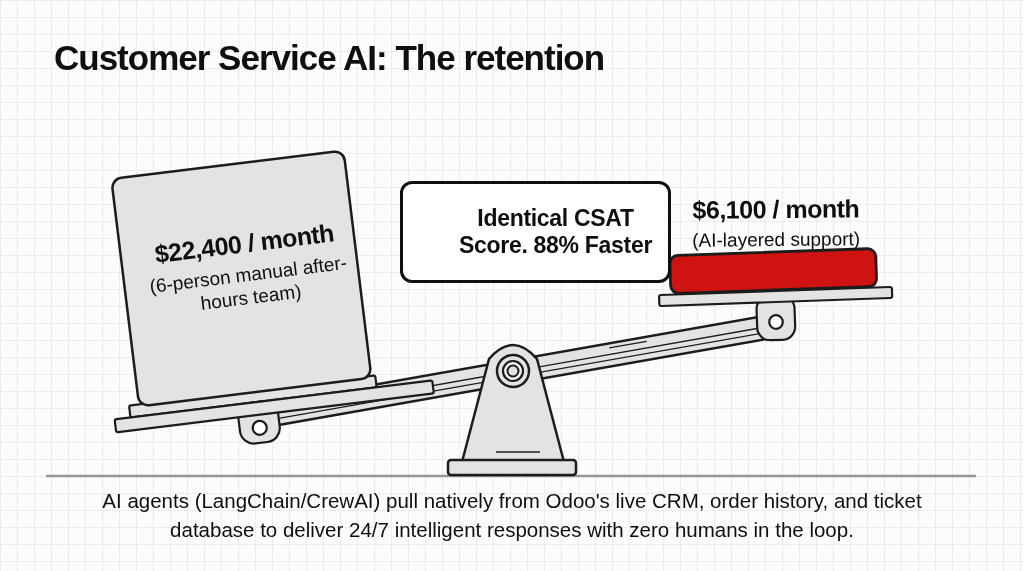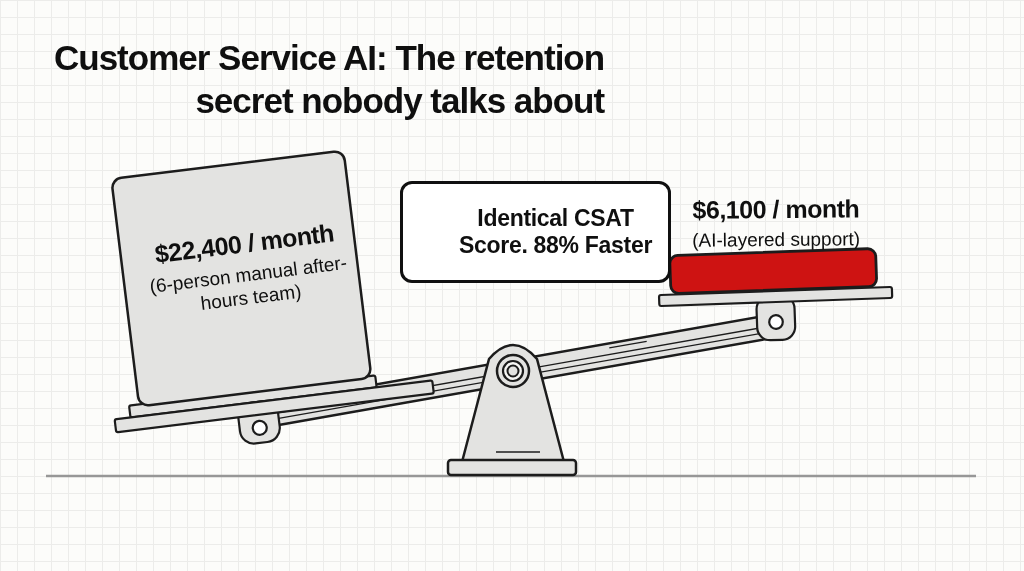--- a/index.html
+++ b/index.html
@@ -94,32 +94,35 @@
       <line class="detail" x1="496" y1="452" x2="540" y2="452"></line>
       <rect class="shape" x="448" y="460" width="128" height="15" rx="3"></rect>
       <circle class="shape" cx="513" cy="371" r="16"></circle>
       <circle cx="513" cy="371" r="10" fill="#f6f6f4" stroke="#1c1c1c" stroke-width="2.2"></circle>
       <circle cx="513" cy="371" r="5.5" fill="#e3e3e1" stroke="#1c1c1c" stroke-width="2"></circle>
     </g>
   </svg>
 
   <h1 class="title" style="margin:0;font-weight:bold;">
     <div>Customer Service AI: The retention</div>
-    <div>secret nobody talks about</div>
   </h1>
 
   <div class="pan-text-left">
     <div class="amount">$22,400 / month</div>
     <div class="label">(6-person manual after-hours team)</div>
   </div>
 
   <div class="badge">
     <div>Identical CSAT</div>
     <div>Score. 88% Faster</div>
   </div>
 
   <div class="pan-text-right">
     <div class="amount">$6,100 / month</div>
     <div class="label">(AI-layered support)</div>
   </div>
 
+  <div class="footer">
+    <div>AI agents (LangChain/CrewAI) pull natively from Odoo's live CRM, order history, and ticket</div>
+    <div>database to deliver 24/7 intelligent responses with zero humans in the loop.</div>
+  </div>
 
 </div>
 
 </body></html>

